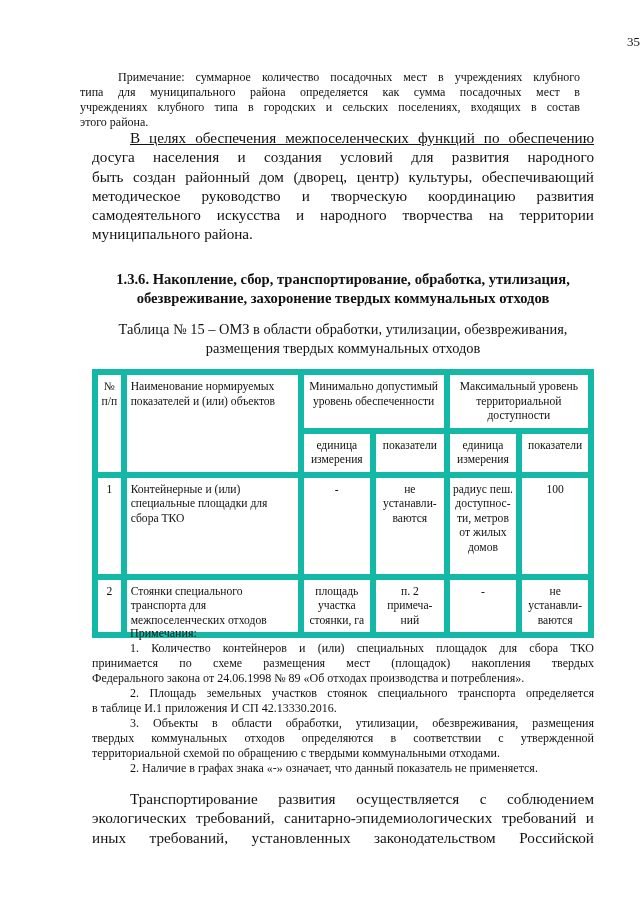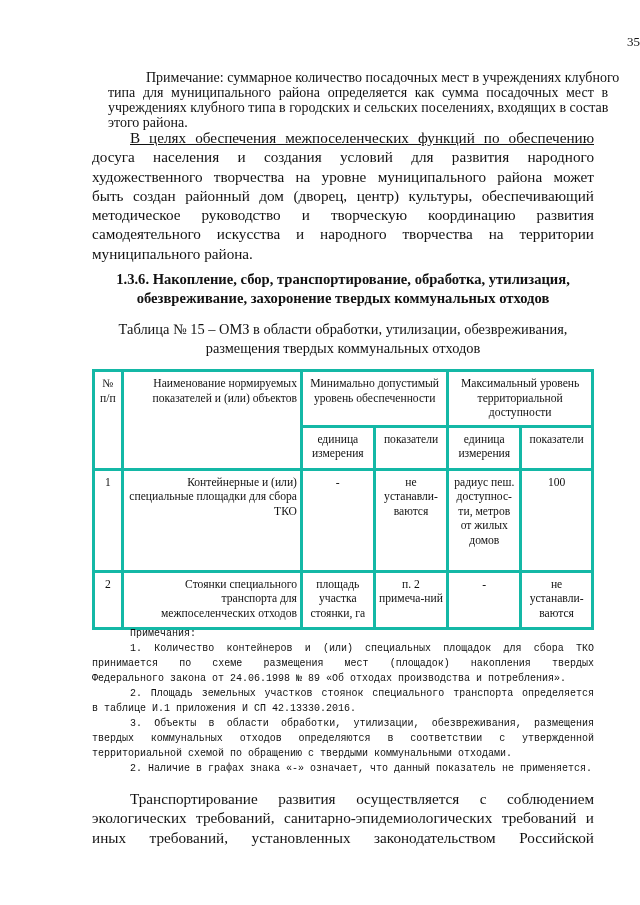--- a/index.html
+++ b/index.html
@@ -1,47 +1,46 @@
 <!DOCTYPE html>
 <html><head>
 <meta charset="utf-8">
 <style>
   html, body { margin: 0; padding: 0; background: #ffffff; }
   body { width: 640px; height: 905px; position: relative; overflow: hidden; color: #111; font-family: "Liberation Serif", serif; }
   .page-num { position: absolute; top: 34px; left: 0; width: 640px; text-align: right; font-size: 13px; }
-  .note-para { position: absolute; left: 108px; width: 500px; font-size: 14px; line-height: 15px; text-align: justify; text-align-last: left; }
+  .note-para { position: absolute; left: 80px; width: 500px; font-size: 12px; line-height: 15px; text-align: justify; text-align-last: left; }
   .body-para { position: absolute; left: 92px; width: 502px; font-size: 15.2px; line-height: 19.3px; text-align: justify; }
   .jl { display: block; text-align: justify; text-align-last: justify; white-space: nowrap; }
   .jl.last { text-align-last: left; }
   .section-title { position: absolute; top: 270px; left: 92px; width: 502px; text-align: center; font-weight: bold; font-size: 14.6px; line-height: 19px; }
   .table-title { position: absolute; top: 320px; left: 92px; width: 502px; text-align: center; font-size: 14.4px; line-height: 19px; }
   table.omz { position: absolute; top: 369px; left: 92px; width: 502px; border-collapse: collapse; font-size: 11.6px; line-height: 14.5px; }
-  table.omz td { border: 3px solid #14b8a6; vertical-align: top; padding: 5px 3px 4px 3px; text-align: center; }
-  table.omz td.left { text-align: right; padding-left: 4px; }
-  .notes-block { position: absolute; left: 92px; width: 502px; font-size: 10px; line-height: 15px; font-family: Liberation Mono, monospace; }
+  table.omz td { border: 6px solid #14b8a6; vertical-align: top; padding: 5px 3px 4px 3px; text-align: center; }
+  table.omz td.left { text-align: left; padding-left: 4px; }
+  .notes-block { position: absolute; left: 92px; width: 502px; font-size: 12px; line-height: 15px; }
   .notes-block .line { display: block; white-space: nowrap; text-align: justify; text-align-last: justify; }
   .notes-block .line.last { text-align-last: left; }
   .notes-block .ind { padding-left: 38px; }
 </style>
 </head>
 <body>
 
 <div class="page-num">35</div>
 
 <div class="note-para" style="top:70px;">
   <span class="jl" style="padding-left:38px;">Примечание: суммарное количество посадочных мест в учреждениях клубного</span>
   <span class="jl">типа для муниципального района определяется как сумма посадочных мест в</span>
   <span class="jl">учреждениях клубного типа в городских и сельских поселениях, входящих в состав</span>
   <span class="jl last">этого района.</span>
 </div>
 
 <div class="body-para" style="top:128px;">
   <span class="jl" style="padding-left:38px;text-decoration:underline;">В целях обеспечения межпоселенческих функций по обеспечению</span>
   <span class="jl">досуга населения и создания условий для развития народного</span>
-  <span class="jl">художественного творчества на уровне муниципального района может</span>
   <span class="jl">быть создан районный дом (дворец, центр) культуры, обеспечивающий</span>
   <span class="jl">методическое руководство и творческую координацию развития</span>
   <span class="jl">самодеятельного искусства и народного творчества на территории</span>
   <span class="jl last">муниципального района.</span>
 </div>
 
 <div class="section-title">
   <div>1.3.6. Накопление, сбор, транспортирование, обработка, утилизация,</div>
   <div>обезвреживание, захоронение твердых коммунальных отходов</div>
 </div>

